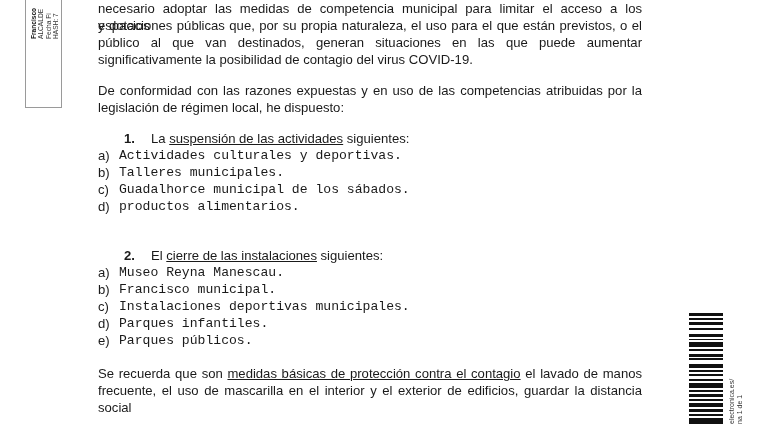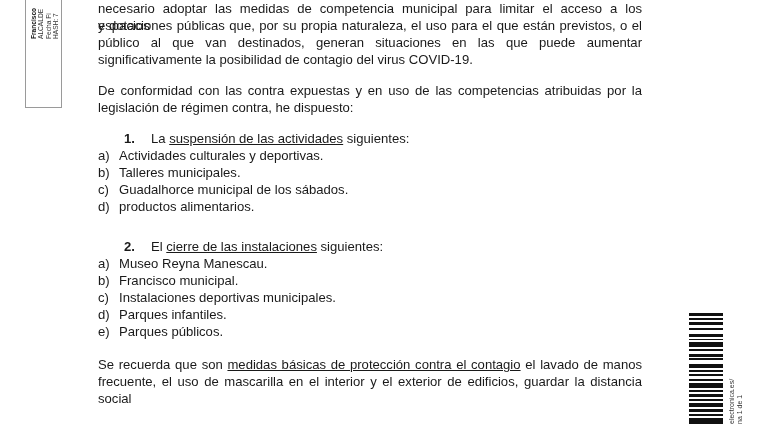--- a/index.html
+++ b/index.html
@@ -26,21 +26,21 @@
     font-size:13.1px; line-height:17px;
   }
   .p { text-align:justify; margin:0; }
   .p .ln { display:block; text-align:justify; text-align-last:justify; height:17px; }
   .p .ln.last { text-align-last:left; }
   .u { text-decoration:underline; }
   .list-head { margin:0; height:17px; white-space:nowrap; }
   .list-head .num { display:inline-block; width:27px; padding-left:26px; font-weight:bold; }
   .item { display:flex; height:17px; }
   .item .mk { width:21px; flex:none; }
-  .item .tx { flex:1; }
+  .item .tx { flex:1;font-family:Liberation Mono, monospace; }
   .item .tx .ln { display:block; text-align:justify; text-align-last:justify; height:17px; }
   .item .tx .ln.last { text-align-last:left; }
   .barcode {
     position:absolute; left:689px; top:313px; width:34px; height:111px;
     display:flex; flex-direction:column;
   }
   .bar { background:#111; width:100%; }
   .gap { width:100%; }
   .side-text {
     position:absolute; left:728px; top:360px; width:20px; height:64px;
@@ -68,22 +68,22 @@
 <div class="page">
 
   <div class="p" style="margin-top:0px;">
     <span class="ln">necesario adoptar las medidas de competencia municipal para limitar el acceso a los espacios</span>
     <span class="ln">y dotaciones públicas que, por su propia naturaleza, el uso para el que están previstos, o el</span>
     <span class="ln">público al que van destinados, generan situaciones en las que puede aumentar</span>
     <span class="ln last">significativamente la posibilidad de contagio del virus COVID-19.</span>
   </div>
 
   <div class="p" style="margin-top:14px;">
-    <span class="ln">De conformidad con las contra expuestas y en uso de las competencias atribuidas por la</span>
-    <span class="ln last">legislación de régimen contra, he dispuesto:</span>
+    <span class="ln">De conformidad con las razones expuestas y en uso de las competencias atribuidas por la</span>
+    <span class="ln last">legislación de régimen local, he dispuesto:</span>
   </div>
 
   <div style="margin-top:14px;">
     <div class="list-head">
       <span class="num">1.</span><span>La </span><span class="u">suspensión de las actividades</span><span> siguientes:</span>
     </div>
     <div class="item">
       <span class="mk">a)</span>
       <span class="tx">
           <span class="ln last">Actividades culturales y deportivas.</span>
@@ -102,21 +102,21 @@
         </span>
     </div>
     <div class="item" style="height:34px;">
       <span class="mk">d)</span>
       <span class="tx">
         <span class="ln last">productos alimentarios.</span>
       </span>
     </div>
   </div>
 
-  <div style="margin-top:6px;">
+  <div style="margin-top:15px;">
     <div class="list-head">
       <span class="num">2.</span><span>El </span><span class="u">cierre de las instalaciones</span><span> siguientes:</span>
     </div>
     <div class="item">
       <span class="mk">a)</span>
       <span class="tx">
           <span class="ln last">Museo Reyna Manescau.</span>
         </span>
     </div>
     <div class="item">

